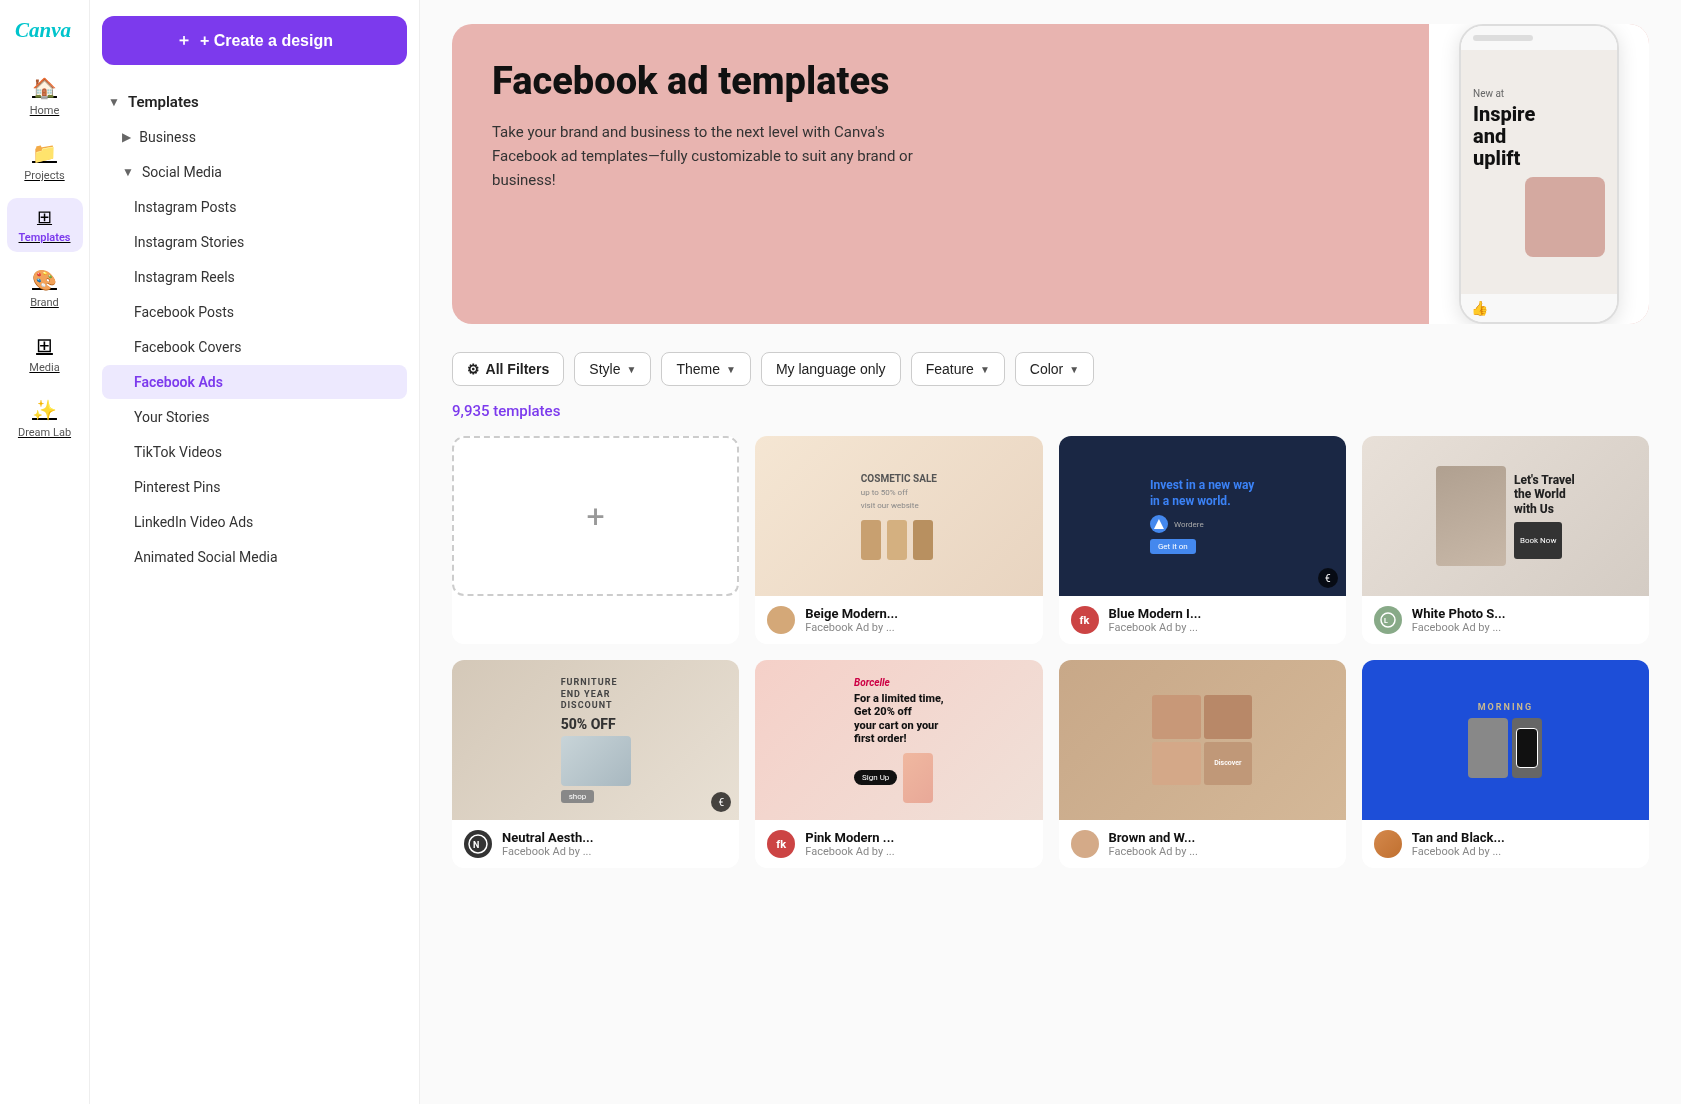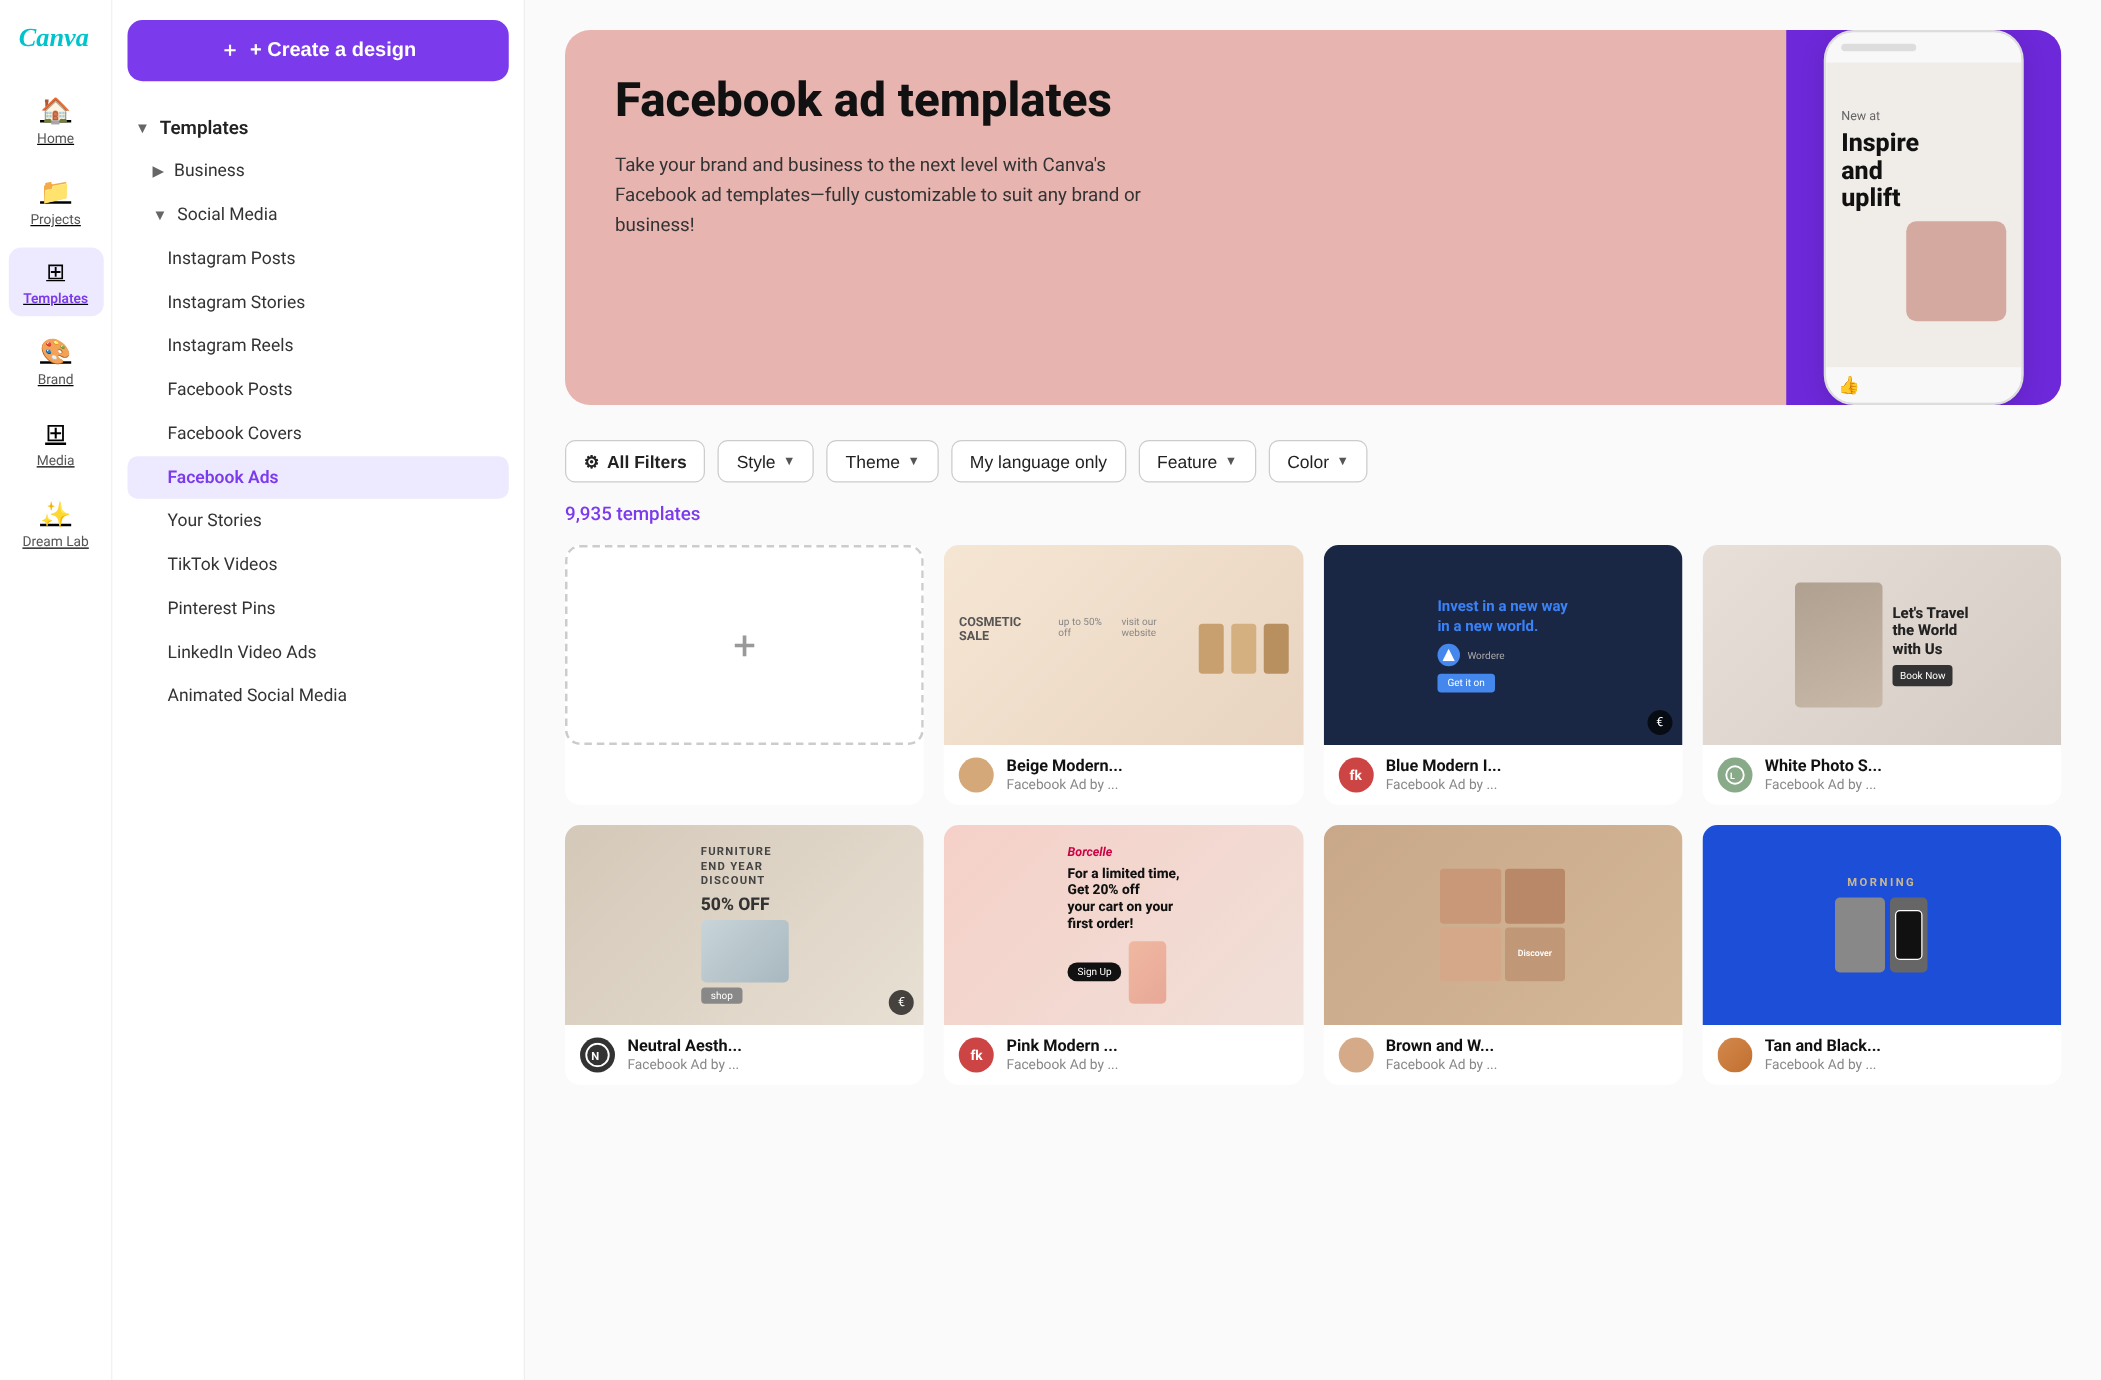--- a/index.html
+++ b/index.html
@@ -115,21 +115,21 @@
       margin-bottom: 16px;
     }
     .hero-text p {
       font-size: 15px;
       color: #333;
       line-height: 1.6;
       max-width: 440px;
     }
     .hero-preview {
       width: 220px;
-      background: #6d28d9;
+      background: #ffffff;
       display: flex;
       align-items: center;
       justify-content: center;
       position: relative;
       flex-shrink: 0;
     }
     .phone-mockup {
       width: 160px;
       height: 300px;
       background: #fff;
@@ -304,21 +304,21 @@
     
     .t-beige { background: linear-gradient(135deg, #f5e6d3 0%, #e8d4c0 100%); }
     .t-blue-dark { background: #1a2744; }
     .t-white-photo { background: linear-gradient(135deg, #e8e0d8 0%, #d4ccc4 100%); }
     .t-neutral { background: linear-gradient(135deg, #d4c8b8 0%, #e8e0d4 100%); }
 
     
     .t-content { width: 100%; height: 100%; display: flex; align-items: center; justify-content: center; padding: 12px; }
 
     
-    .cosmetic-card { display: flex; flex-direction: row; gap: 4px; align-items: flex-start; }
+    .cosmetic-card { display: flex; flex-direction: column; gap: 4px; align-items: flex-start; }
 
     
     .blue-card { display: flex; flex-direction: column; gap: 6px; color: #fff; }
 
     
     .white-card { display: flex; gap: 8px; }
     .white-card .wc-img { width: 70px; height: 100px; background: #b8a898; border-radius: 4px; }
     .white-card .wc-text { display: flex; flex-direction: column; justify-content: center; }
 
     .euro-badge {
@@ -545,21 +545,21 @@
       </div>
     </div>
 
     <div class="template-card">
       <div class="template-thumb t-white-photo">
         <div class="t-content">
           <div class="white-card">
             <div class="wc-img" style="background: linear-gradient(160deg,#b0a090,#c8b8a8);"></div>
             <div class="wc-text">
               <div style="font-size:12px; font-weight:800; color:#222; line-height:1.2;">Let's Travel<br>the World<br>with Us</div>
-              <div style="background:#333;color:#fff;border-radius:3px;padding:4px 6px;font-size:8px;margin-top:6px;width:fit-content;">Book Now</div>
+              <div style="background:#333;color:#fff;border-radius:3px;padding:14px 6px;font-size:8px;margin-top:6px;width:fit-content;">Book Now</div>
             </div>
           </div>
         </div>
       </div>
       <div class="template-info">
         <div class="template-avatar" style="background:#88aa88;">
           <svg width="16" height="16" viewBox="0 0 16 16">
               <circle cx="8" cy="8" r="7" fill="none" stroke="#fff" stroke-width="1.5"></circle>
               <text x="4" y="11" font-size="7" fill="#fff">L</text>
             </svg>

